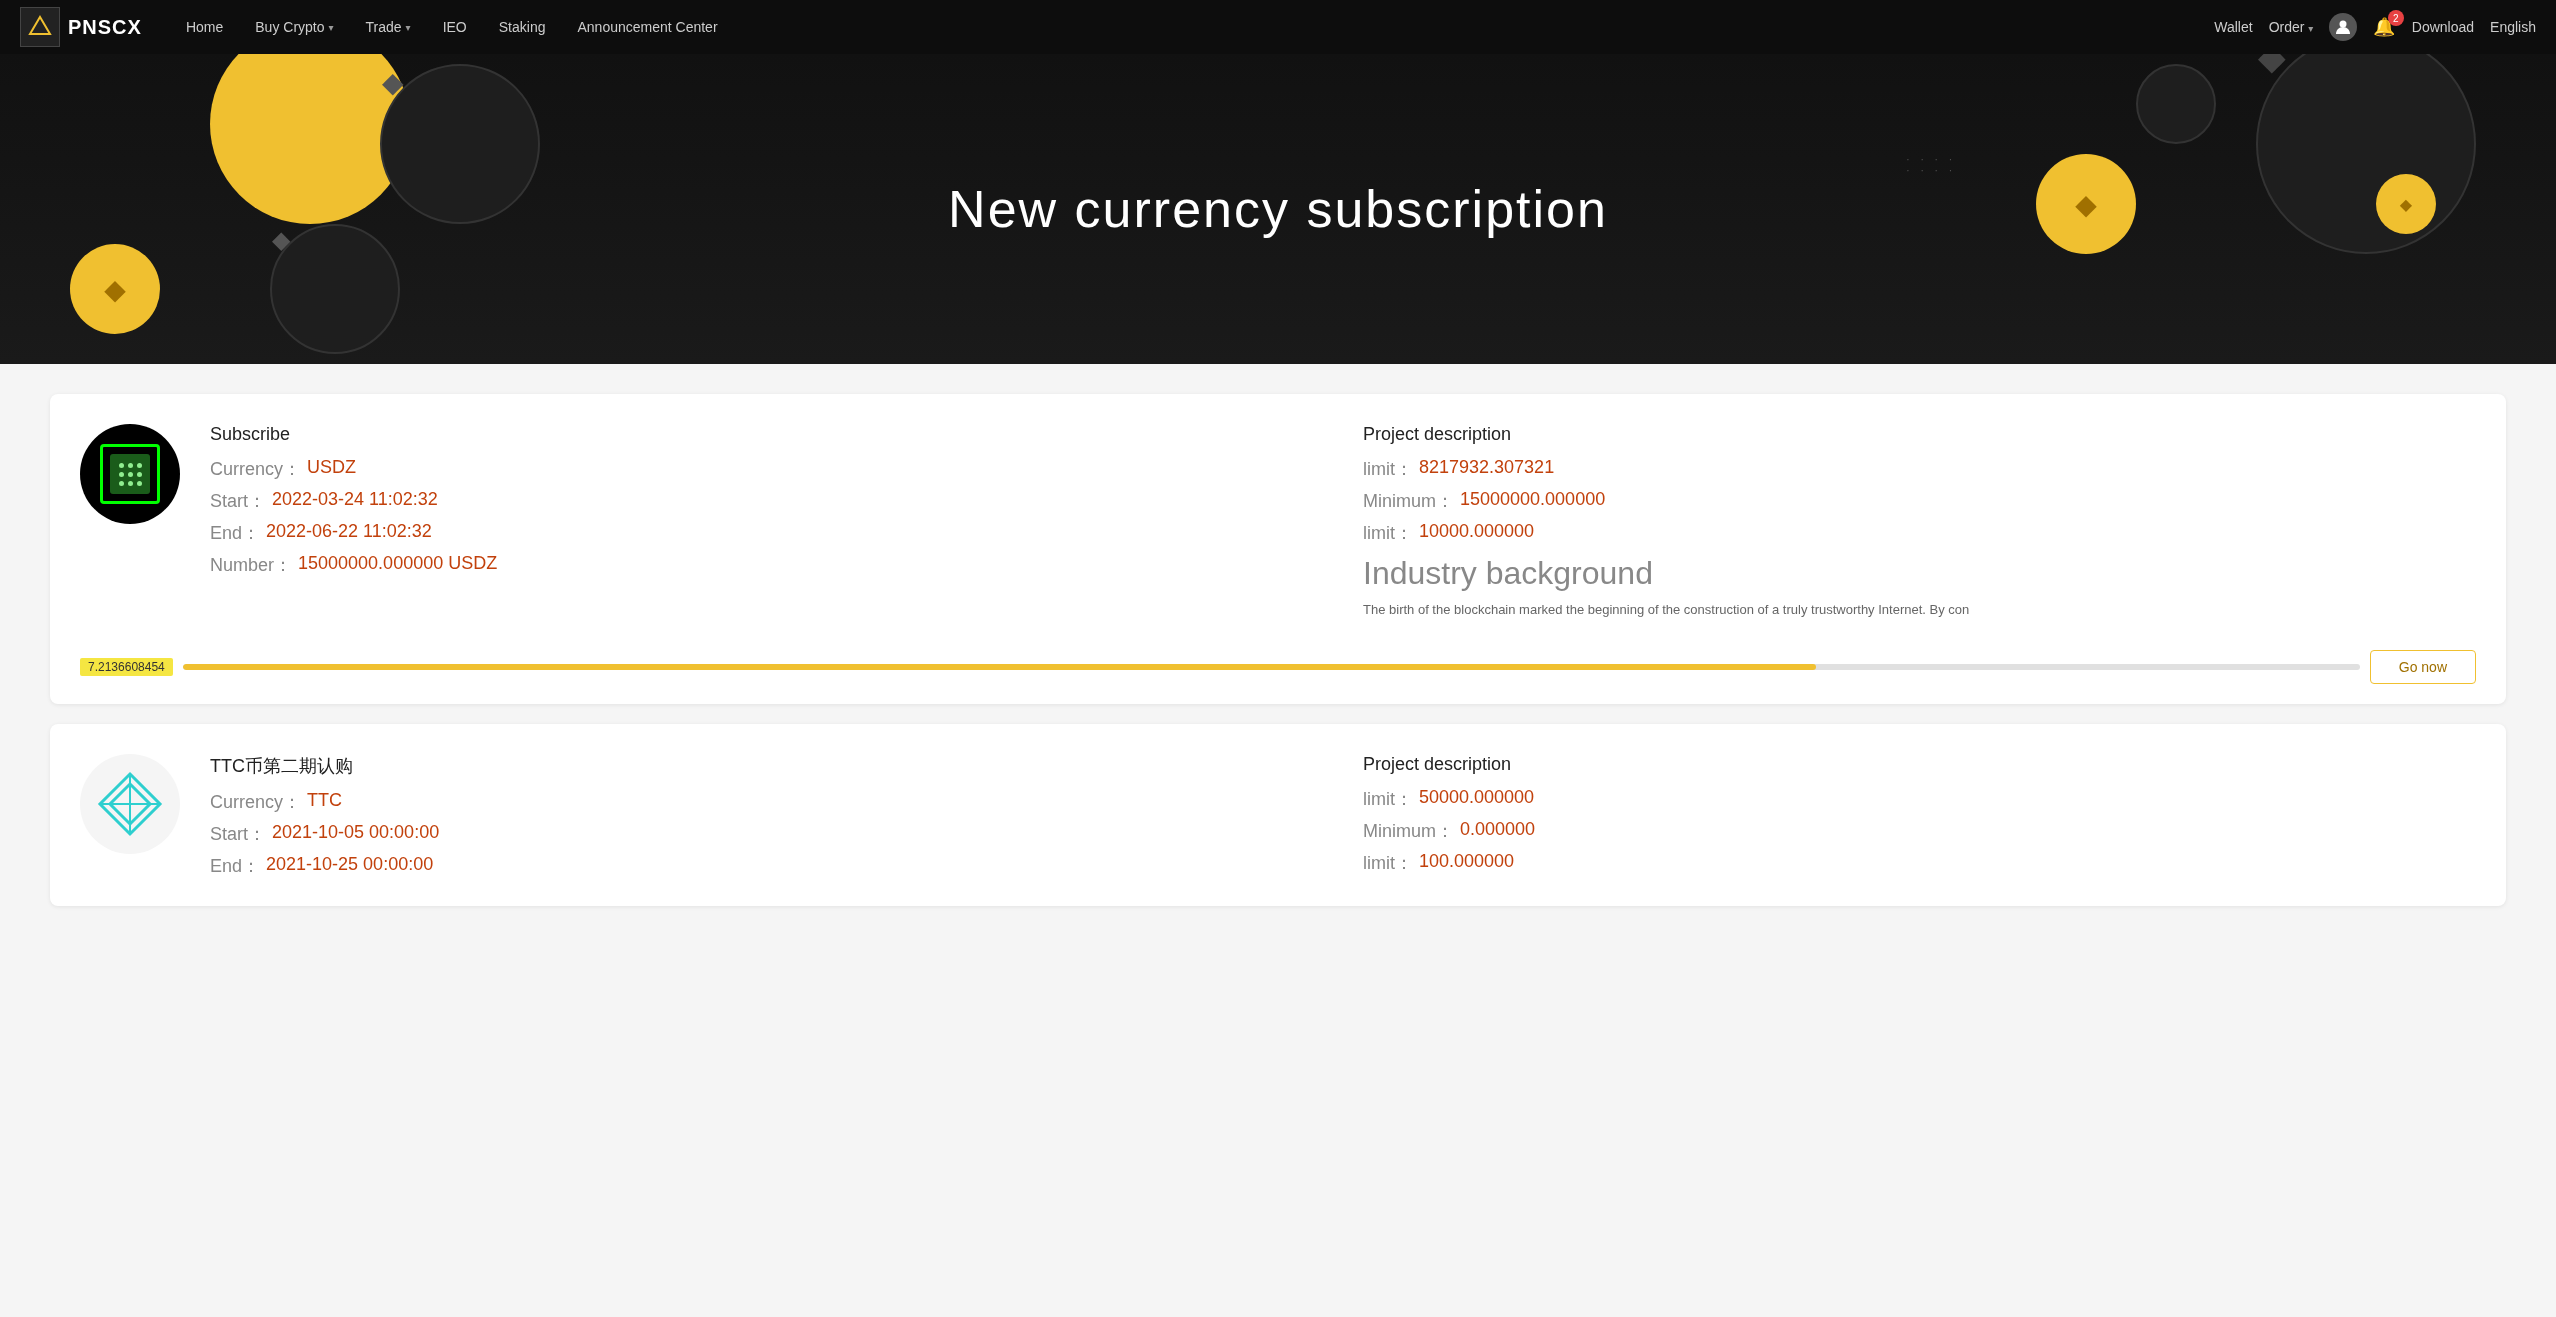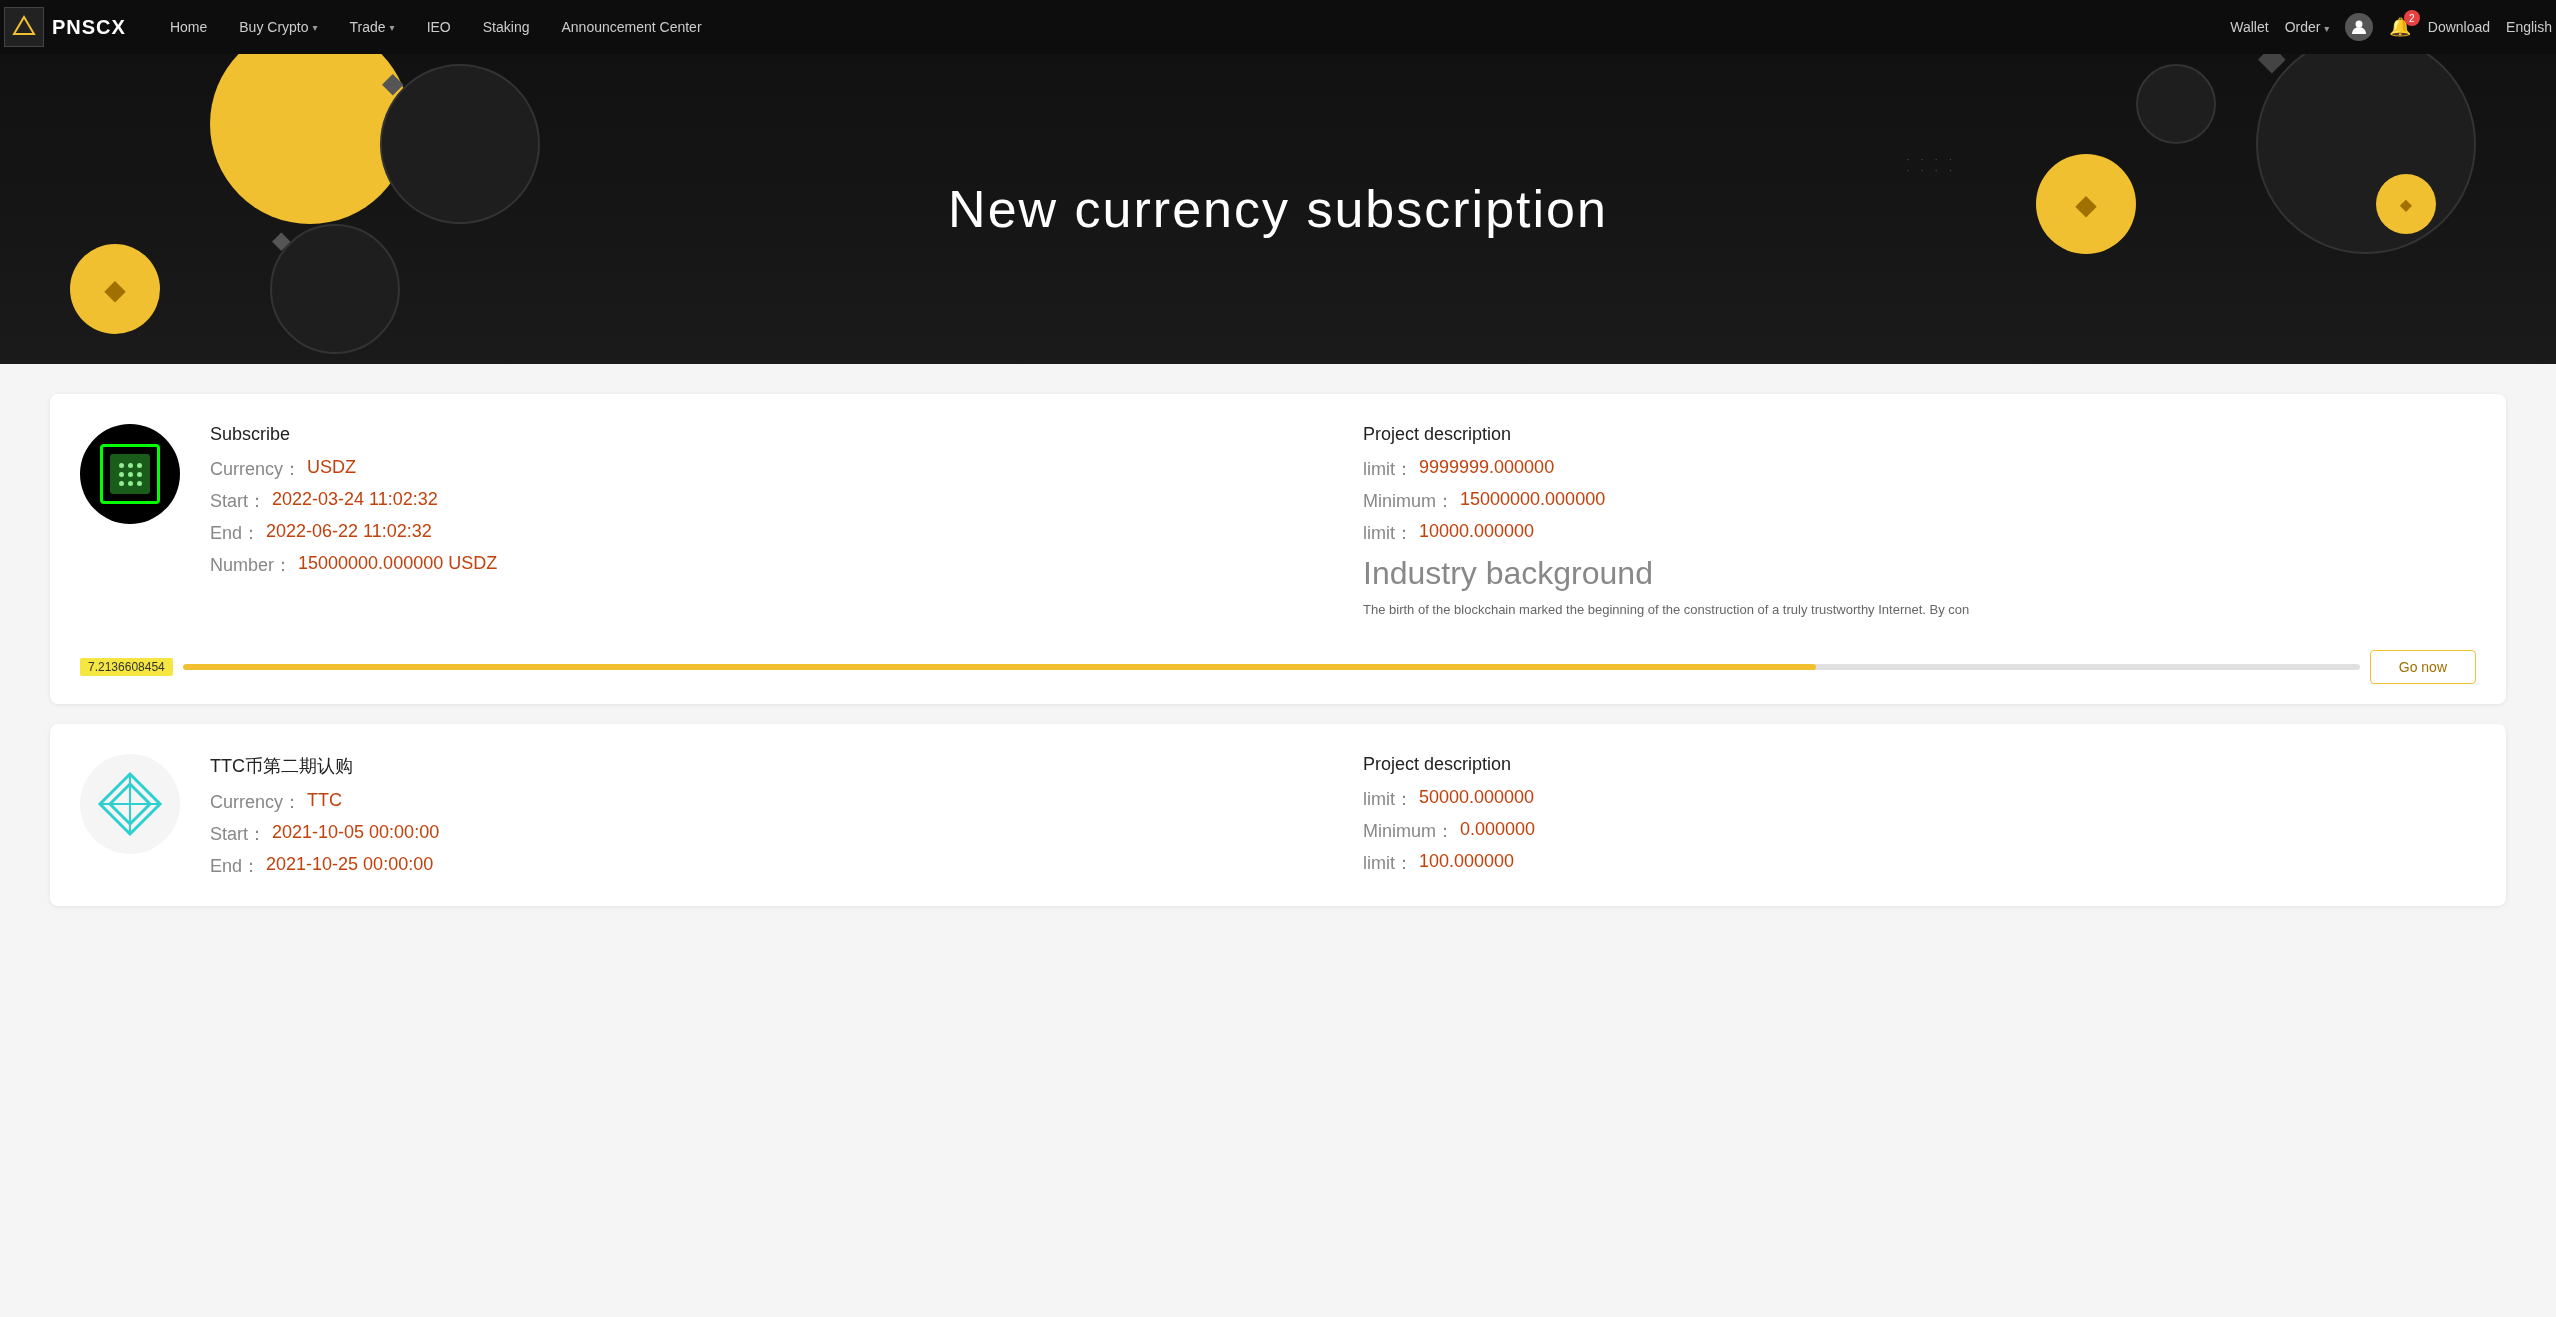--- a/index.html
+++ b/index.html
@@ -4,21 +4,21 @@
   <style>
     * { margin: 0; padding: 0; box-sizing: border-box; }
     body { font-family: Arial, sans-serif; background: #f5f5f5; min-width: 1200px; }
 
     
     .navbar {
       background: #0d0d0d;
       display: flex;
       align-items: center;
       height: 54px;
-      padding: 0 4px;
+      padding: 0 20px;
       position: relative;
       z-index: 10;
     }
     .navbar-logo {
       display: flex;
       align-items: center;
       gap: 8px;
       margin-right: 30px;
     }
     .logo-box {
@@ -377,21 +377,21 @@
           <div class="card-row">
             <span class="card-label">Number：</span>
             <span class="card-value">15000000.000000 USDZ</span>
           </div>
         </div>
 
         <div class="card-right">
           <div class="card-section-title">Project description</div>
           <div class="card-row">
             <span class="card-label">limit：</span>
-            <span class="card-value">9999999.000000</span>
+            <span class="card-value">8217932.307321</span>
           </div>
           <div class="card-row">
             <span class="card-label">Minimum：</span>
             <span class="card-value">15000000.000000</span>
           </div>
           <div class="card-row">
             <span class="card-label">limit：</span>
             <span class="card-value">10000.000000</span>
           </div>
           <div class="industry-title">Industry background</div>

